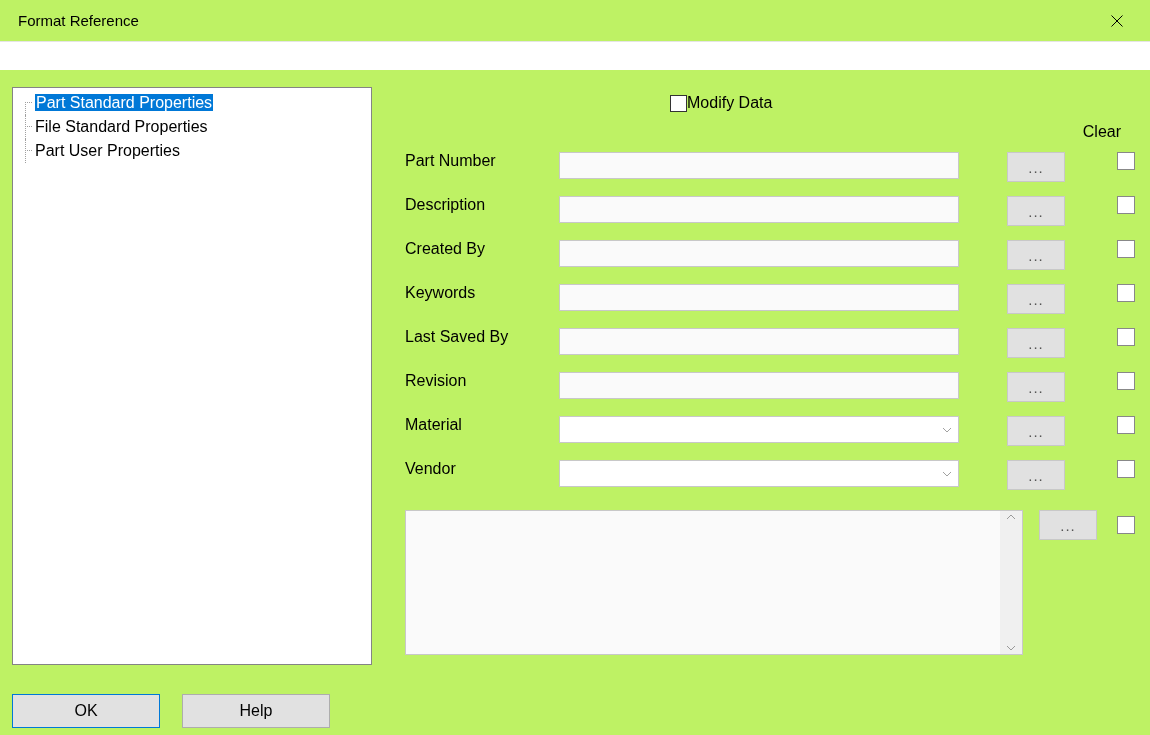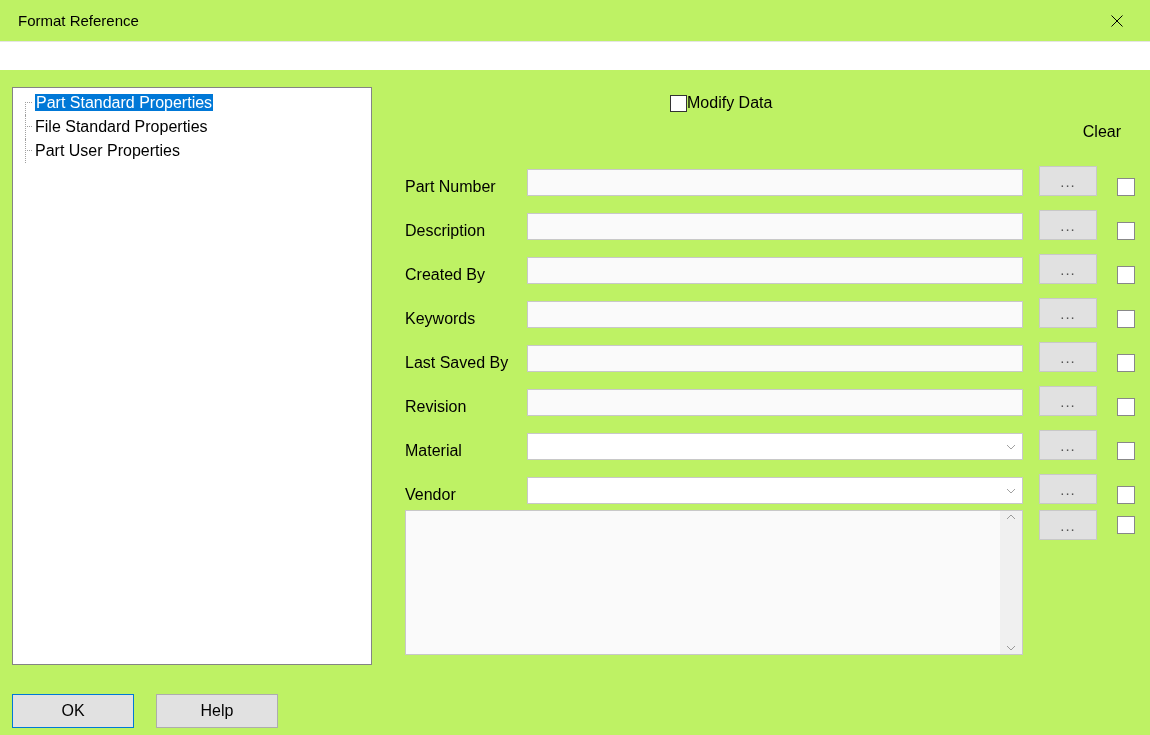--- a/index.html
+++ b/index.html
@@ -113,21 +113,22 @@
 
     .fields {
       position: absolute;
       left: 405px;
       top: 82px;
       right: 15px;
     }
     .field-row {
       height: 44px;
       display: flex;
-      align-items: flex-end;
+      align-items: flex-start;
+      gap: 32px;
     }
     .field-label {
       width: 122px;
       font-size: 16px;
       flex: 0 0 auto;
     }
     .text-input {
       flex: 1 1 auto;
       height: 27px;
       border: 1px solid #c8c8c8;
@@ -204,21 +205,21 @@
 
     
     .buttons {
       position: absolute;
       left: 12px;
       bottom: 7px;
       display: flex;
       gap: 22px;
     }
     .dlg-btn {
-      width: 122px;
+      width: 148px;
       height: 34px;
       border: 1px solid #adadad;
       background: #e1e1e1;
       display: flex;
       align-items: center;
       justify-content: center;
       font-size: 16px;
       cursor: pointer;
     }
     .dlg-btn.default {

